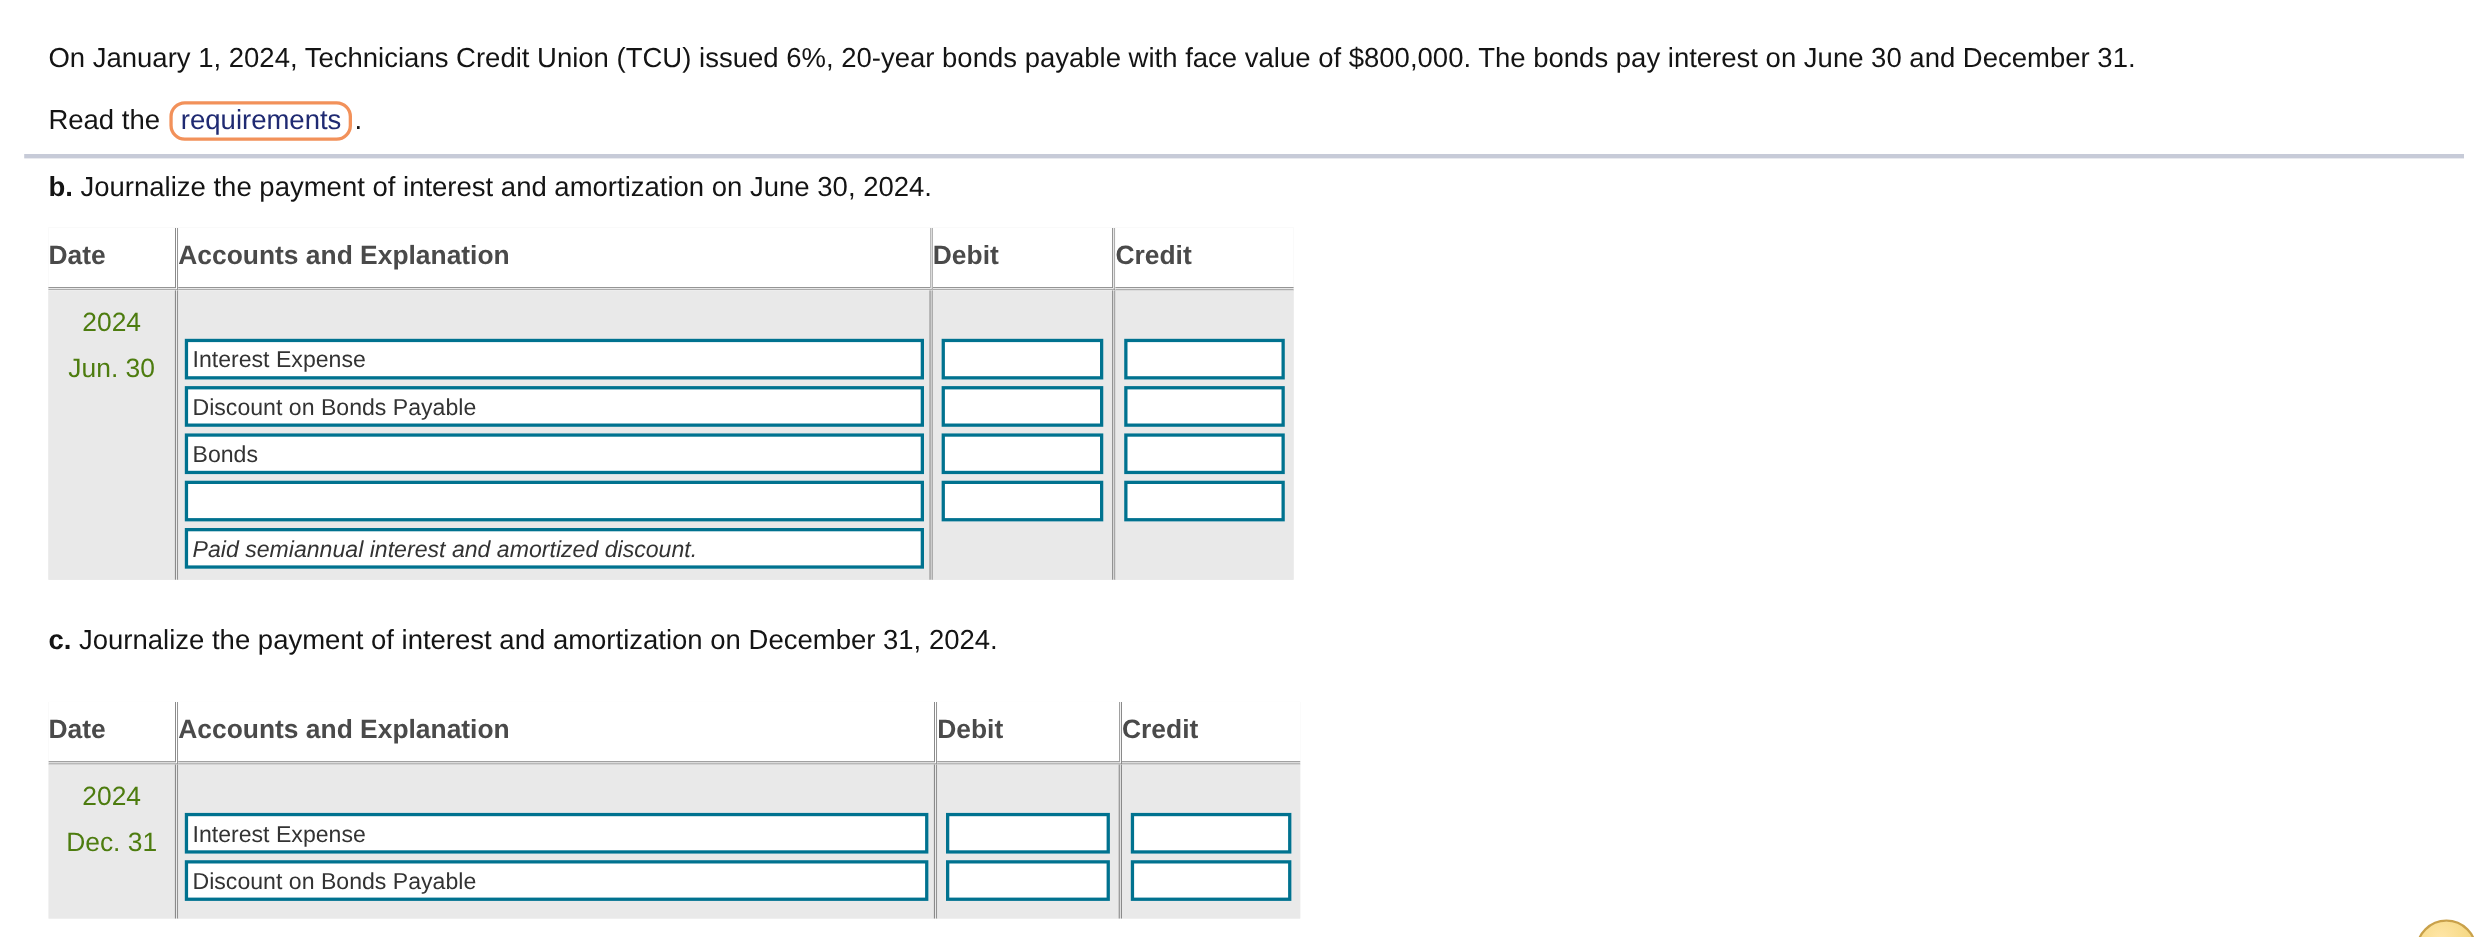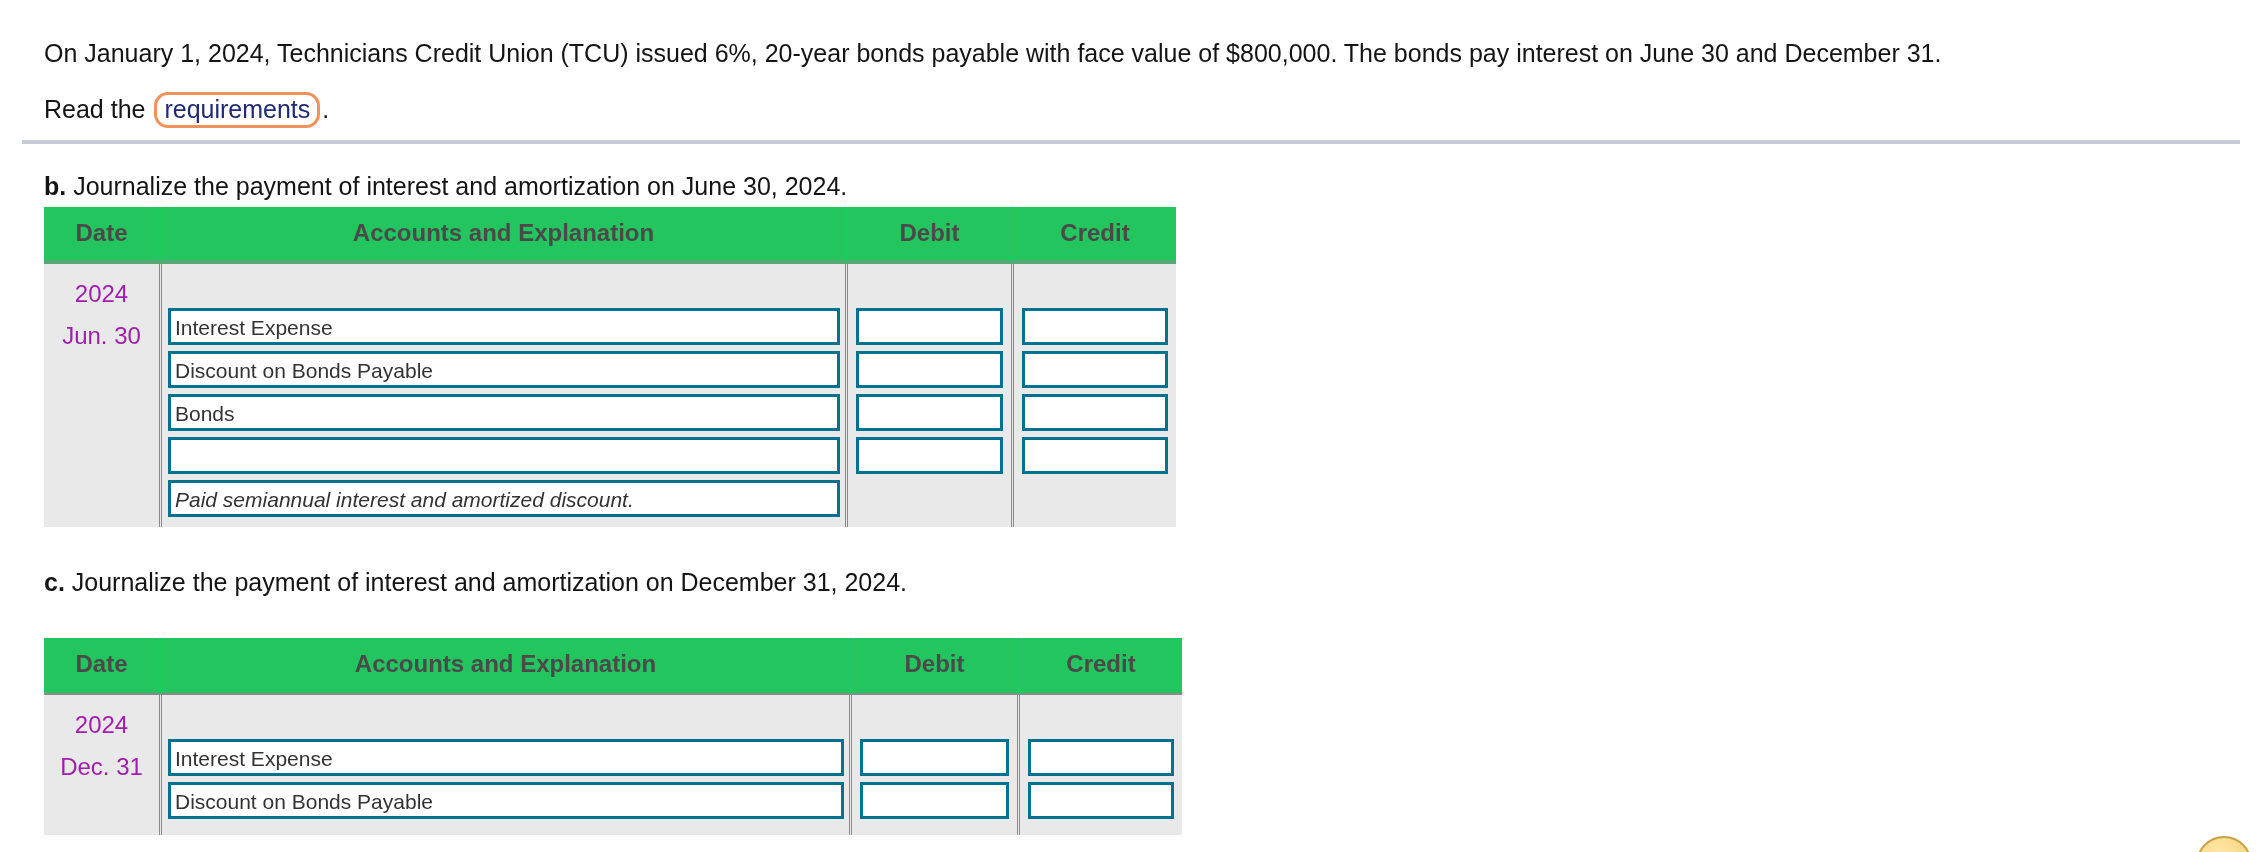--- a/index.html
+++ b/index.html
@@ -59,42 +59,42 @@
   .section-label b { font-weight: bold; }
 
   
   .jtable {
     border-collapse: separate;
     border-spacing: 0;
     background: #e9e9e9;
     table-layout: fixed;
   }
   .jtable th {
-    background: #22c55e;
+    background: #ffffff;
     color: #4a4a4a;
     font-size: 24px;
     font-weight: bold;
-    text-align: center;
+    text-align: left;
     padding: 12px 0 14px 0;
     border-right: 3px double #8a8a8a;
     border-bottom: 3px double #8a8a8a;
   }
   .jtable th.last { border-right: none; }
   .jtable td {
     background: #e9e9e9;
     border-right: 3px double #8a8a8a;
     vertical-align: top;
     padding: 0;
   }
   .jtable td.last { border-right: none; }
 
   .date-cell {
     text-align: center;
     font-size: 24px;
-    color: #a21caf;
+    color: #4d7c0f;
     padding-top: 18px;
     line-height: 1.0;
   }
   .date-year { display: block; padding-bottom: 18px; }
   .date-day  { display: block; }
 
   .cellstack {
     padding: 44px 5px 10px 6px;
   }
   .cellstack.narrow { padding: 44px 8px 10px 8px; }
@@ -140,21 +140,21 @@
 
   <div class="problem">
     <div class="problem-line line1">On January 1, 2024, Technicians Credit Union (TCU) issued 6%, 20-year bonds payable with face value of $800,000. The bonds pay interest on June 30 and December 31.</div>
     <div class="problem-line line2">
       <span>Read the </span><span class="req-link">requirements</span><span>.</span>
     </div>
   </div>
 
   <div class="divider" style="top:140px;"></div>
 
-  <div class="section-label" style="position:absolute; left:44px; top:172px;">
+  <div class="section-label" style="position:absolute; left:44px; top:156px;">
     <b>b.</b><span> Journalize the payment of interest and amortization on June 30, 2024.</span>
   </div>
 
   <table class="jtable" style="position:absolute; left:44px; top:207px; width:1132px;">
     <colgroup>
       <col style="width:118px;">
       <col style="width:686px;">
       <col style="width:166px;">
       <col style="width:162px;">
     </colgroup>

